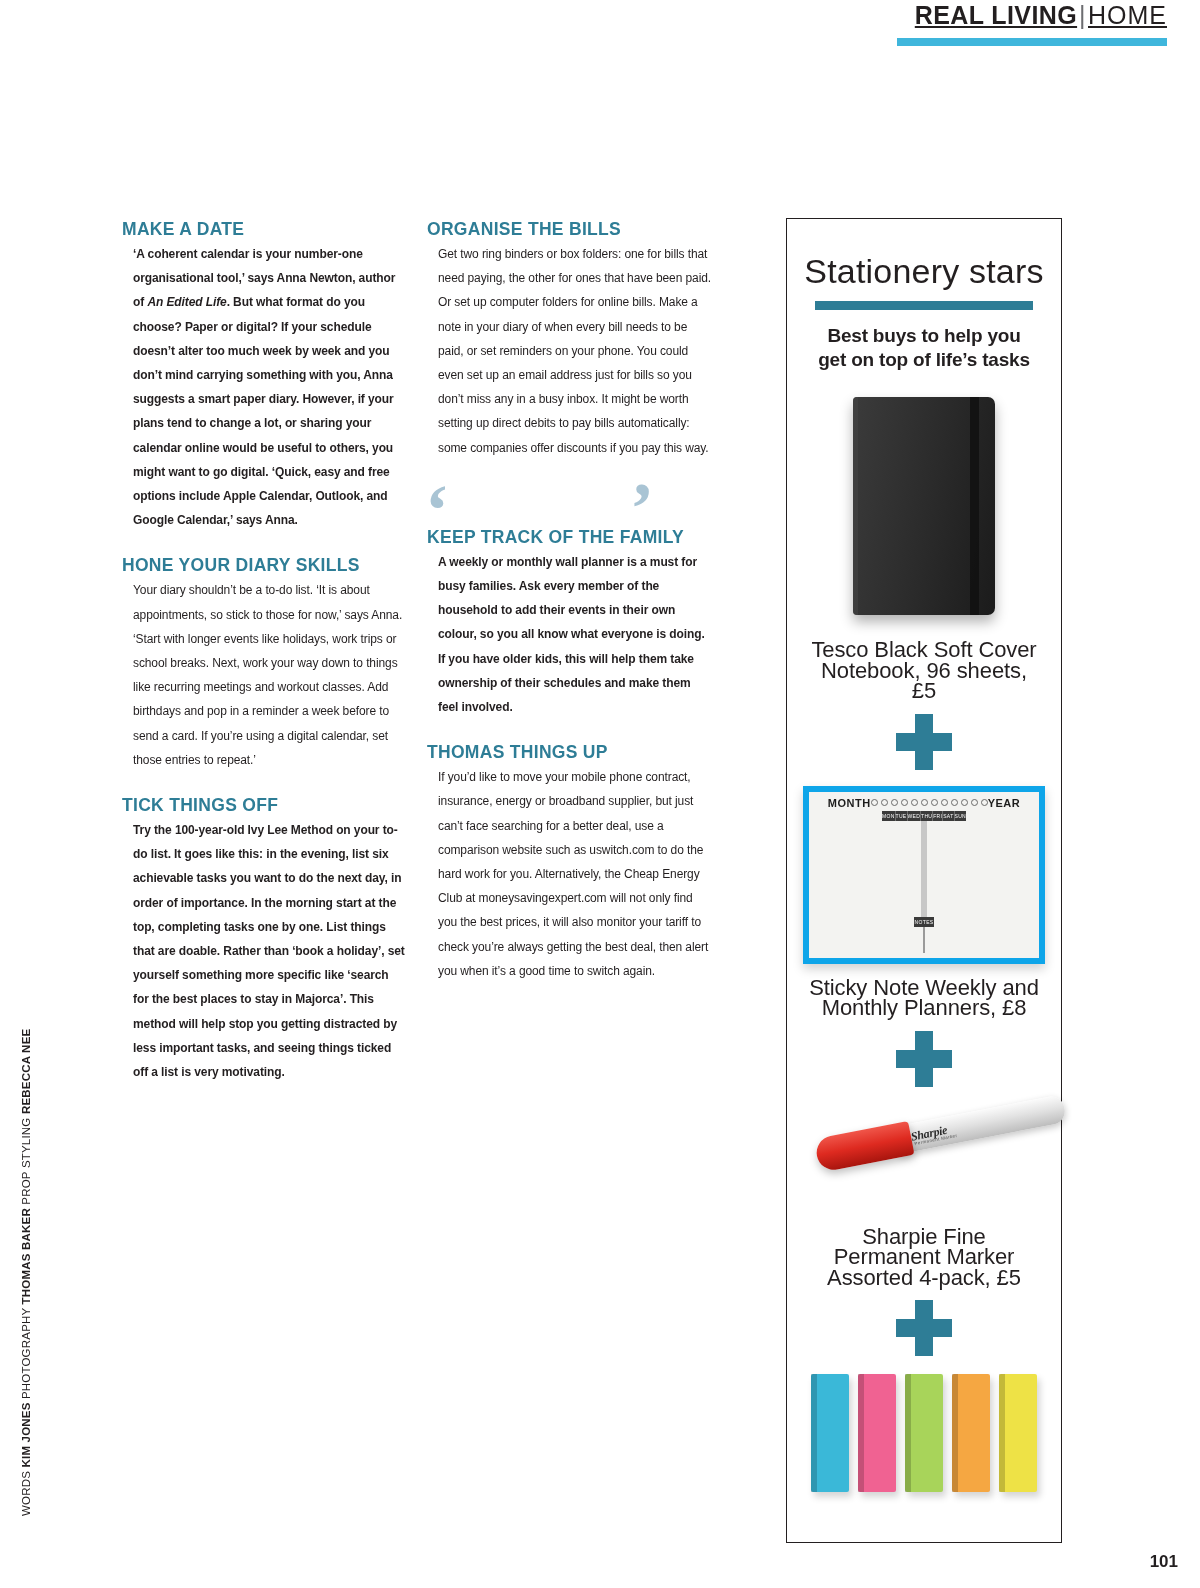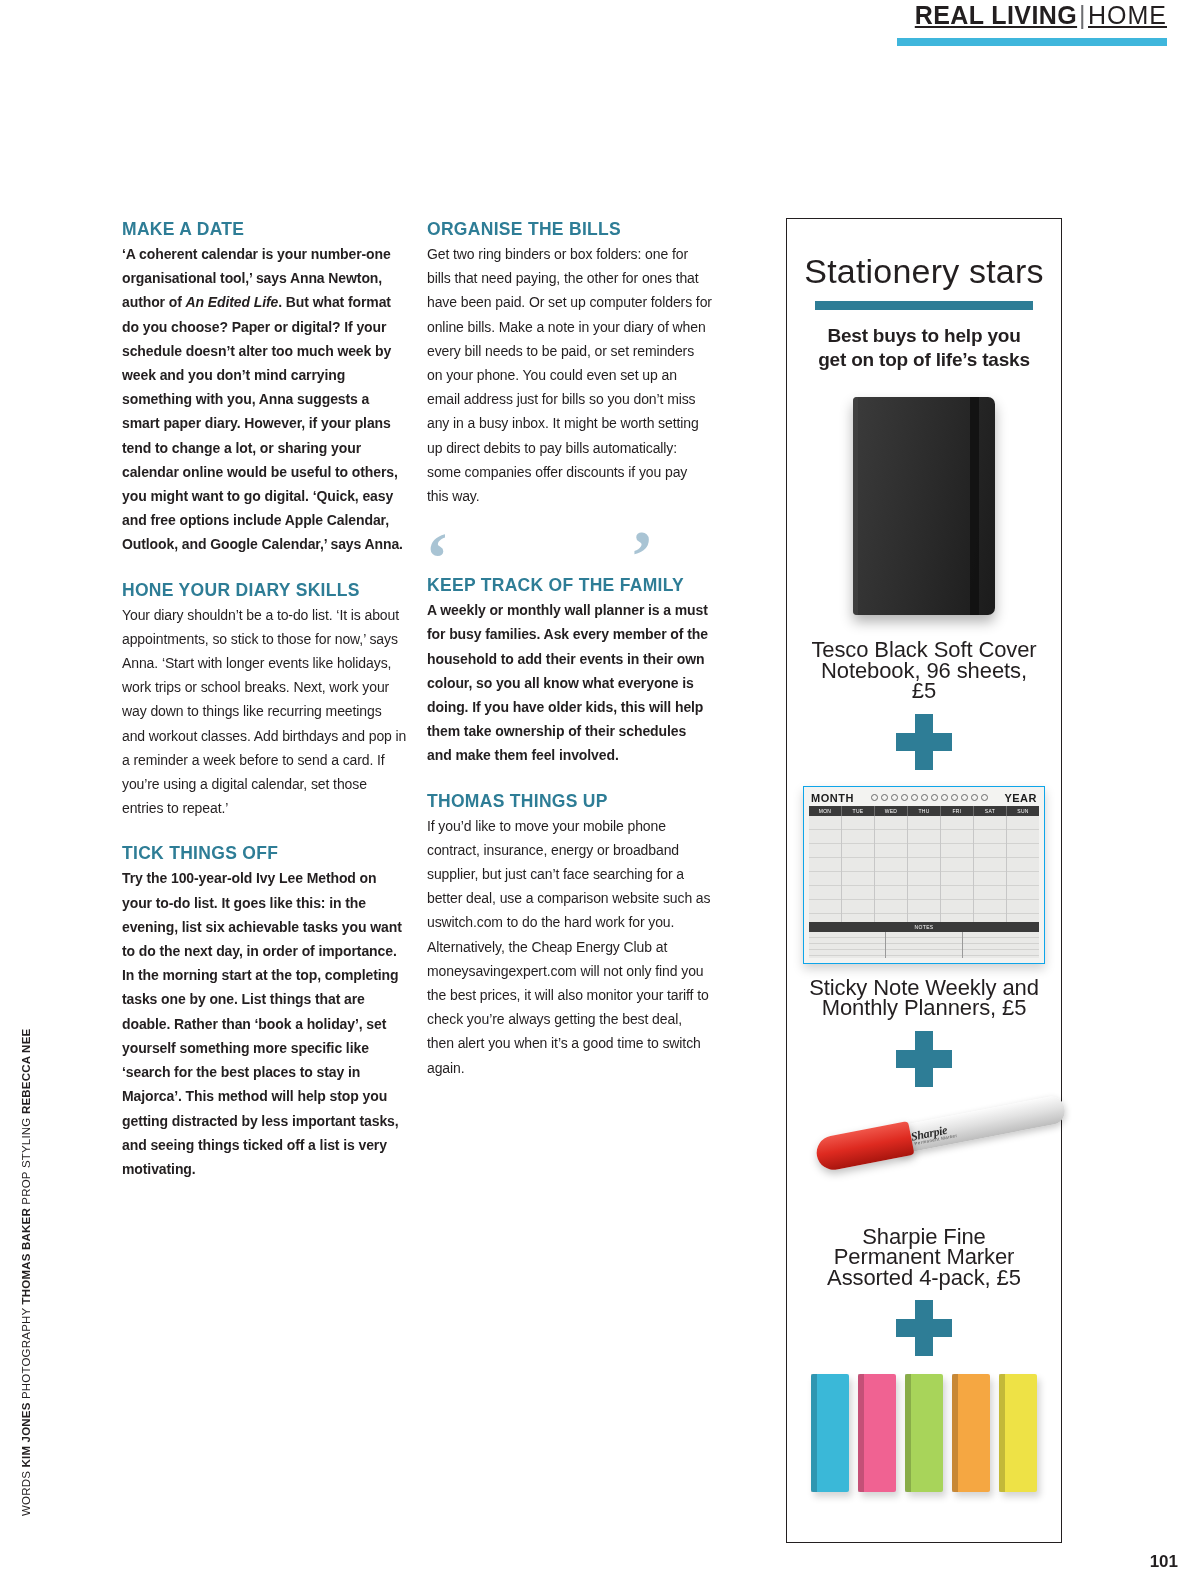--- a/index.html
+++ b/index.html
@@ -44,23 +44,23 @@
 
   .sec-head {
     color:#2e7d96;
     font-weight:bold;
     font-size:17.5px;
     letter-spacing:0.3px;
     margin:0 0 2px 0;
     line-height:22px;
   }
   .body-p {
-    font-size:14px;
+    font-size:12px;
     line-height:24.2px;
-    margin:0 0 22px 0;
+    margin:0 0 22px 11px;
     letter-spacing:-0.1px;
   }
   .body-p.bold { font-weight:bold; }
   .body-p .ital { font-style:italic; }
   .sec { margin-bottom:0; }
 
   
   #pullquote {
     position:relative;
     margin:14px 0 26px 0;
@@ -142,23 +142,23 @@
   }
   .notebook .spine {
     position:absolute; left:0; top:0; bottom:0; width:5px;
     background:#444; border-radius:4px 0 0 4px; opacity:.6;
   }
 
   
   .planner-wrap { height:186px; display:flex; align-items:center; justify-content:center; }
   .planner {
     width:248px; height:178px; background:#f3f3f1;
-    border:1px solid #0ea5e9; padding:5px;
+    border:6px solid #0ea5e9; padding:5px;
     box-shadow:0 5px 10px rgba(0,0,0,0.18);
-    display:flex; flex-direction:column;
+    display:flex; flex-direction:column;align-items:center;
   }
   .pl-top {
     display:flex; align-items:center; justify-content:space-between;
     font-size:11px; font-weight:bold; letter-spacing:.5px; color:#1c1c1c;
     padding:0 2px 2px 2px;
   }
   .pl-dots { display:flex; gap:3px; align-items:center; }
   .pl-dots i {
     width:7px; height:7px; border-radius:50%;
     border:1px solid #6a6a6a; display:inline-block;
@@ -365,21 +365,21 @@
           <div></div>
       </div>
       <div class="pl-notes-bar">NOTES</div>
       <div class="pl-notes">
         <div></div>
           <div></div>
           <div></div>
       </div>
     </div>
   </div>
-  <div class="prod-caption">Sticky Note Weekly and Monthly Planners, £5</div>
+  <div class="prod-caption">Sticky Note Weekly and Monthly Planners, £8</div>
 
   <div class="plus-icon"></div>
 
   <div class="sharpie-wrap">
     <div class="sharpie">
       <div class="sh-barrel">
         <div class="sh-label">Sharpie</div>
         <div class="sh-sub">Permanent Marker</div>
       </div>
       <div class="sh-cap"></div>

